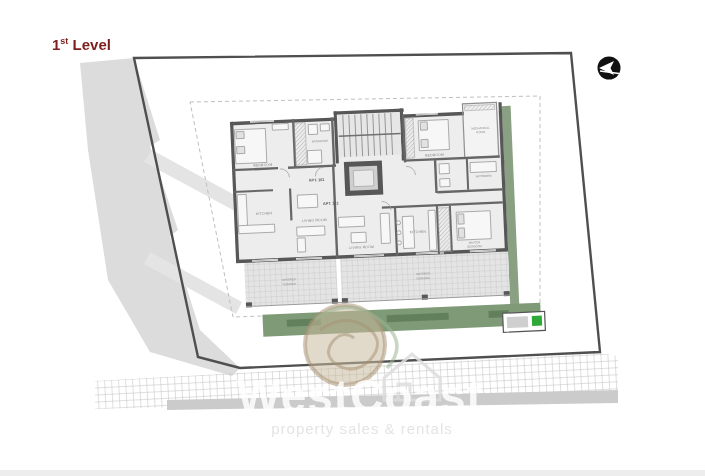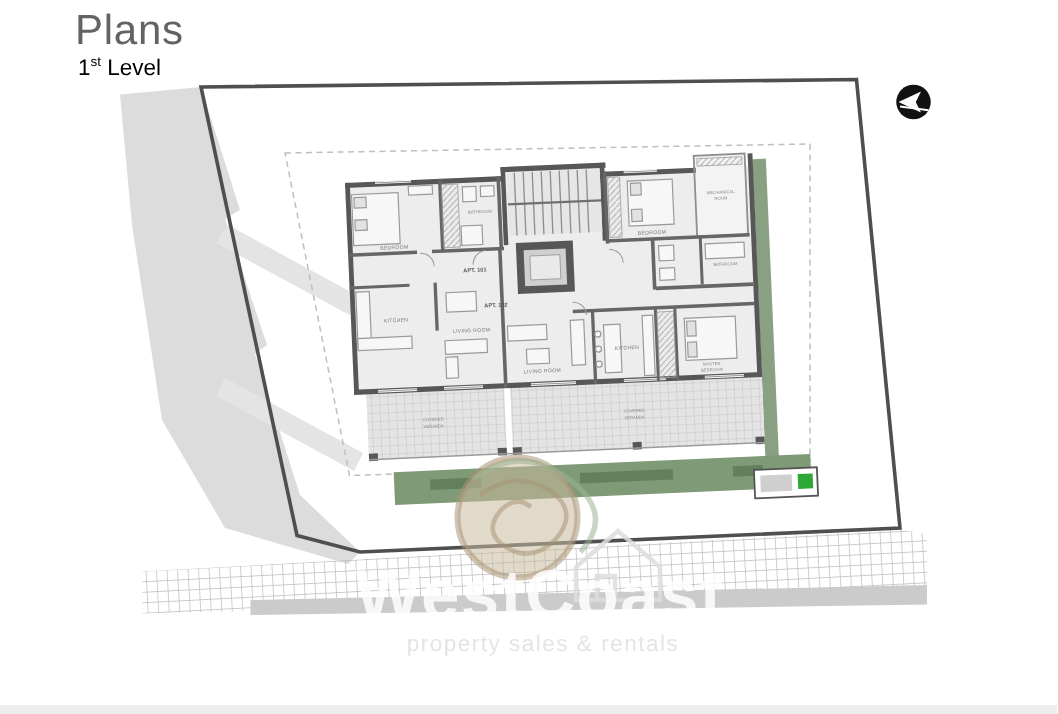--- a/index.html
+++ b/index.html
@@ -1,34 +1,33 @@
 <!DOCTYPE html>
 <html><head>
 <meta charset="utf-8">
 <style>
   html,body{margin:0;padding:0;background:#fff;}
   #stage{position:relative;width:705px;height:476px;background:#ffffff;overflow:hidden;
          font-family:"Liberation Sans", sans-serif;}
   .title{position:absolute;left:50px;top:4px;font-size:28px;color:#636363;letter-spacing:.5px;}
-  .subtitle{position:absolute;left:52px;top:36px;font-size:15px;color:#000000;}
+  .subtitle{position:absolute;left:52px;top:36px;font-size:15px;color:#7f1d1d;font-weight:bold;}
   .subtitle sup{font-size:9px;}
   #plan-svg{position:absolute;left:0;top:0;}
   .roomlabel{fill:#787878;font-size:3.4px;text-anchor:middle;font-family:"Liberation Sans",sans-serif;letter-spacing:.2px;}
   .aptlabel{fill:#5c5c5c;font-size:3.8px;font-weight:bold;text-anchor:middle;font-family:"Liberation Sans",sans-serif;}
   .tinylabel{fill:#8a8a8a;font-size:2.8px;text-anchor:middle;font-family:"Liberation Sans",sans-serif;}
   .wm-brand{fill:#ffffff;font-size:46px;font-weight:bold;text-anchor:middle;opacity:.85;
             font-family:"Liberation Sans",sans-serif;letter-spacing:1px;}
   .wm-tag{fill:#e3e3e3;font-size:15px;text-anchor:middle;opacity:.95;font-family:"Liberation Sans",sans-serif;letter-spacing:1px;}
 </style>
 </head>
 <body>
 
 <div id="stage">
 
-  <div class="title">Plans</div>
   <div class="subtitle"><span>1</span><sup>st</sup>&nbsp;<span>Level</span></div>
 
   <svg id="plan-svg" width="705" height="476" viewBox="0 0 705 476">
     <defs>
       <pattern id="roadgrid" width="7" height="7" patternUnits="userSpaceOnUse" patternTransform="rotate(-3)">
         <path d="M7 0 H0 V7" fill="none" stroke="#b9b9b9" stroke-width="0.9"></path>
       </pattern>
       <pattern id="vgrid" width="5.5" height="5.5" patternUnits="userSpaceOnUse">
         <path d="M5.5 0 H0 V5.5" fill="none" stroke="#c3c3c3" stroke-width="0.7"></path>
       </pattern>

